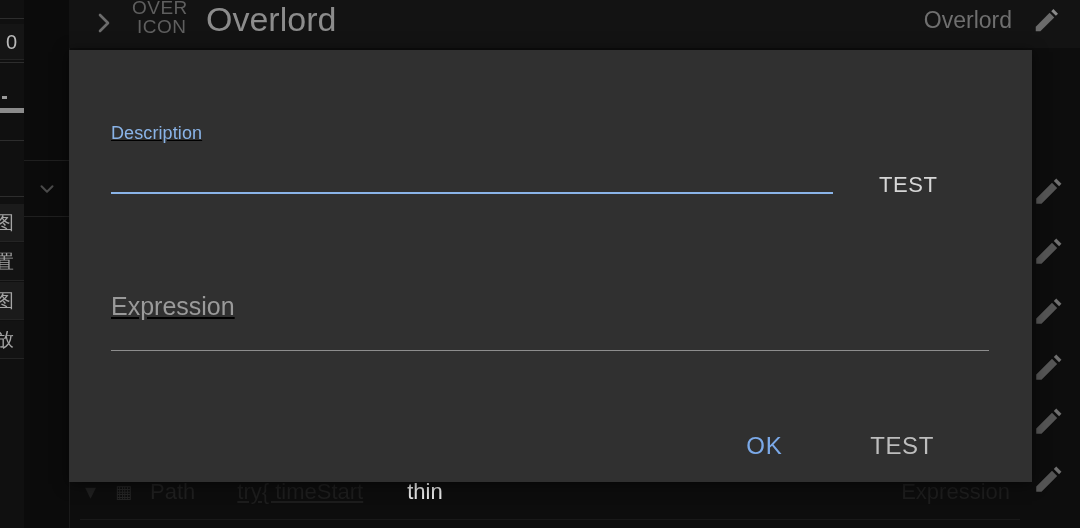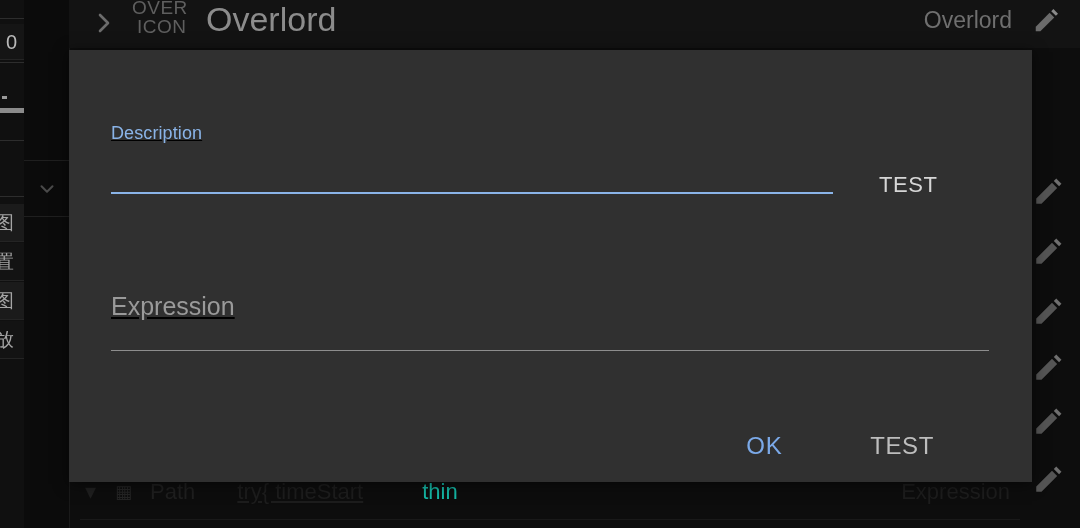--- a/index.html
+++ b/index.html
@@ -171,21 +171,21 @@
     align-items: center;
     color: #1f1f1f;
     font-size: 22px;
     white-space: nowrap;
     overflow: hidden;
   }
   .bottom-row .br-chev { margin-left: 16px; width: 20px; color:#1f1f1f; }
   .bottom-row .br-icon { margin-left: 10px; font-size: 18px; color:#242424; }
   .bottom-row .br-name { margin-left: 18px; }
   .bottom-row .br-expr { margin-left: 42px; color:#1d1d1d;text-decoration:underline; }
-  .bottom-row .br-trim { margin-left: 59px; color:#14b8a6; }
+  .bottom-row .br-trim { margin-left: 44px; color:#e5e5e5; }
   .bottom-row .br-right {
     position: absolute;
     right: 70px;
     color: #1d1d1d;
   }
   .bottom-underline {
     position: absolute;
     left: 80px; top: 519px;
     width: 940px; height: 1px;
     background: #191919;

